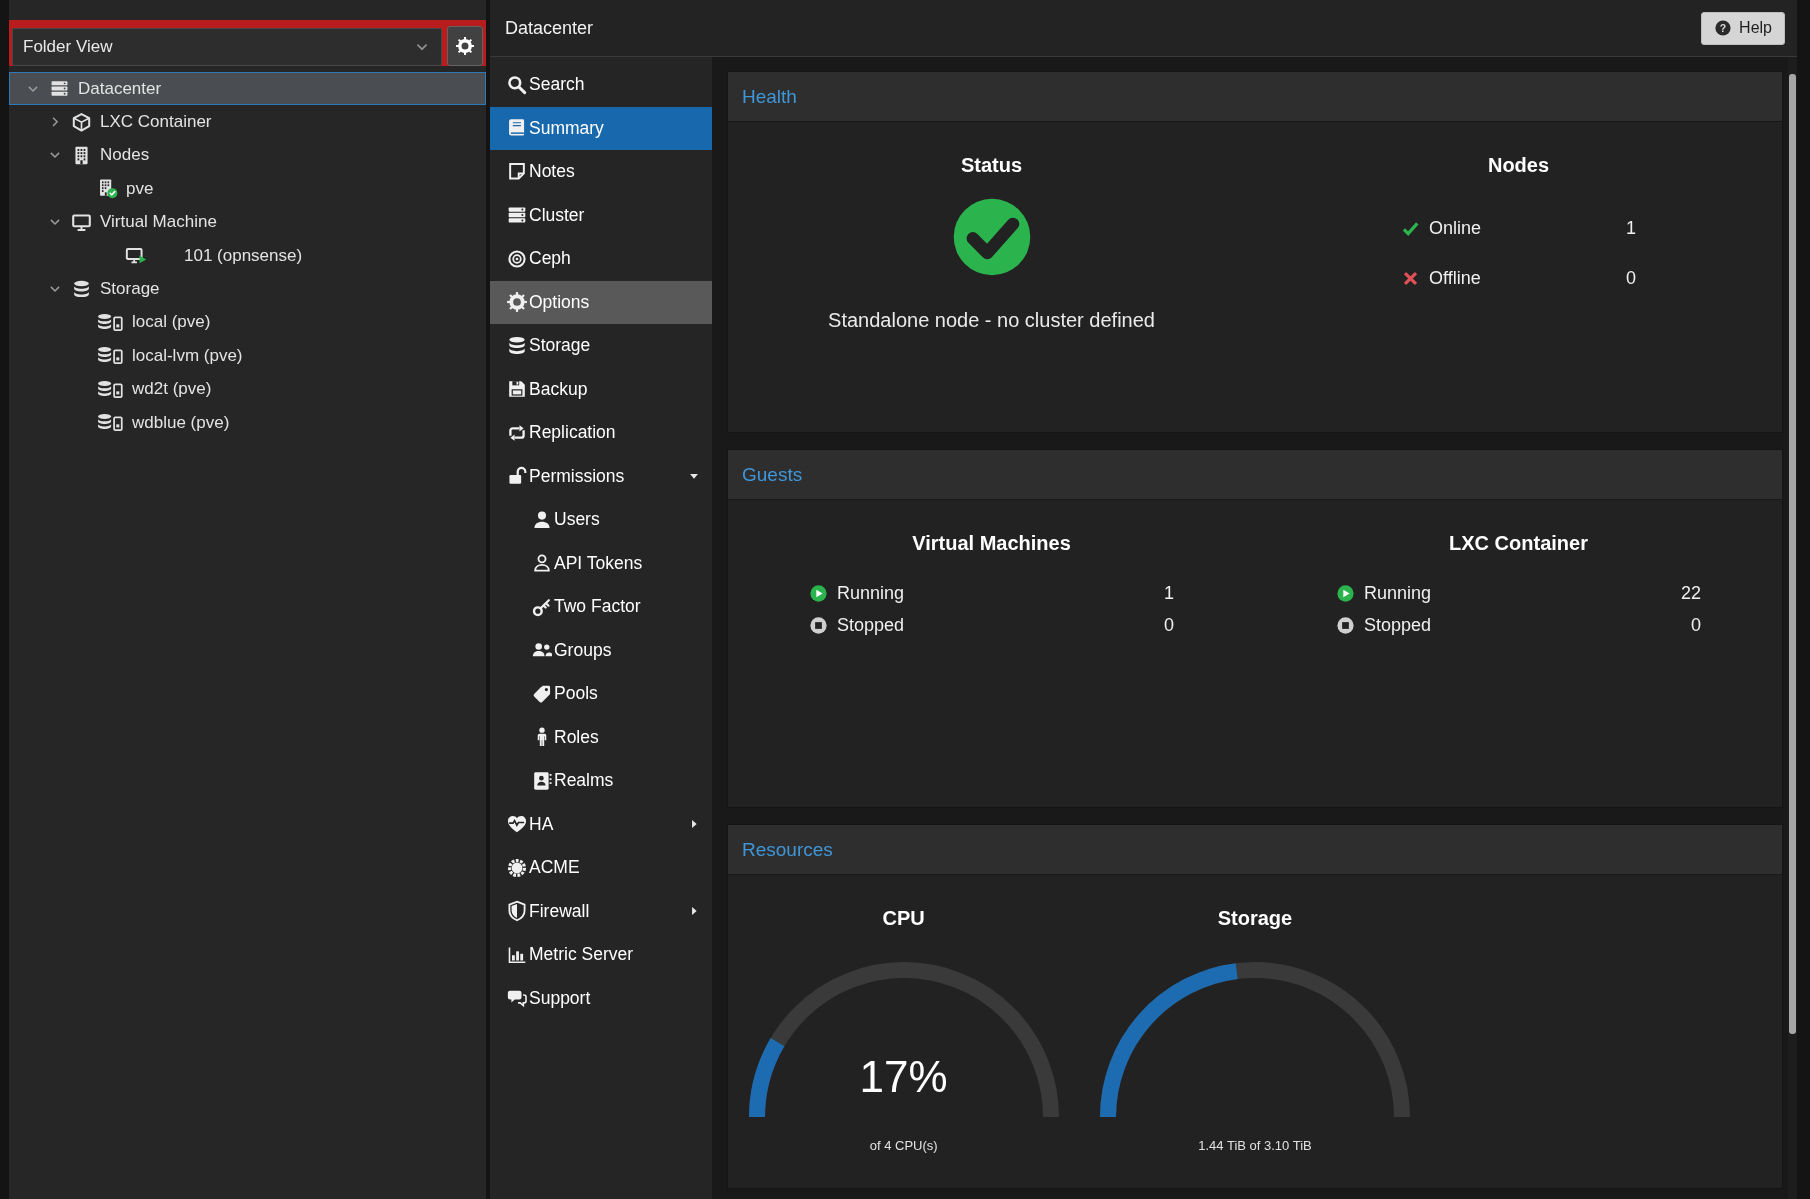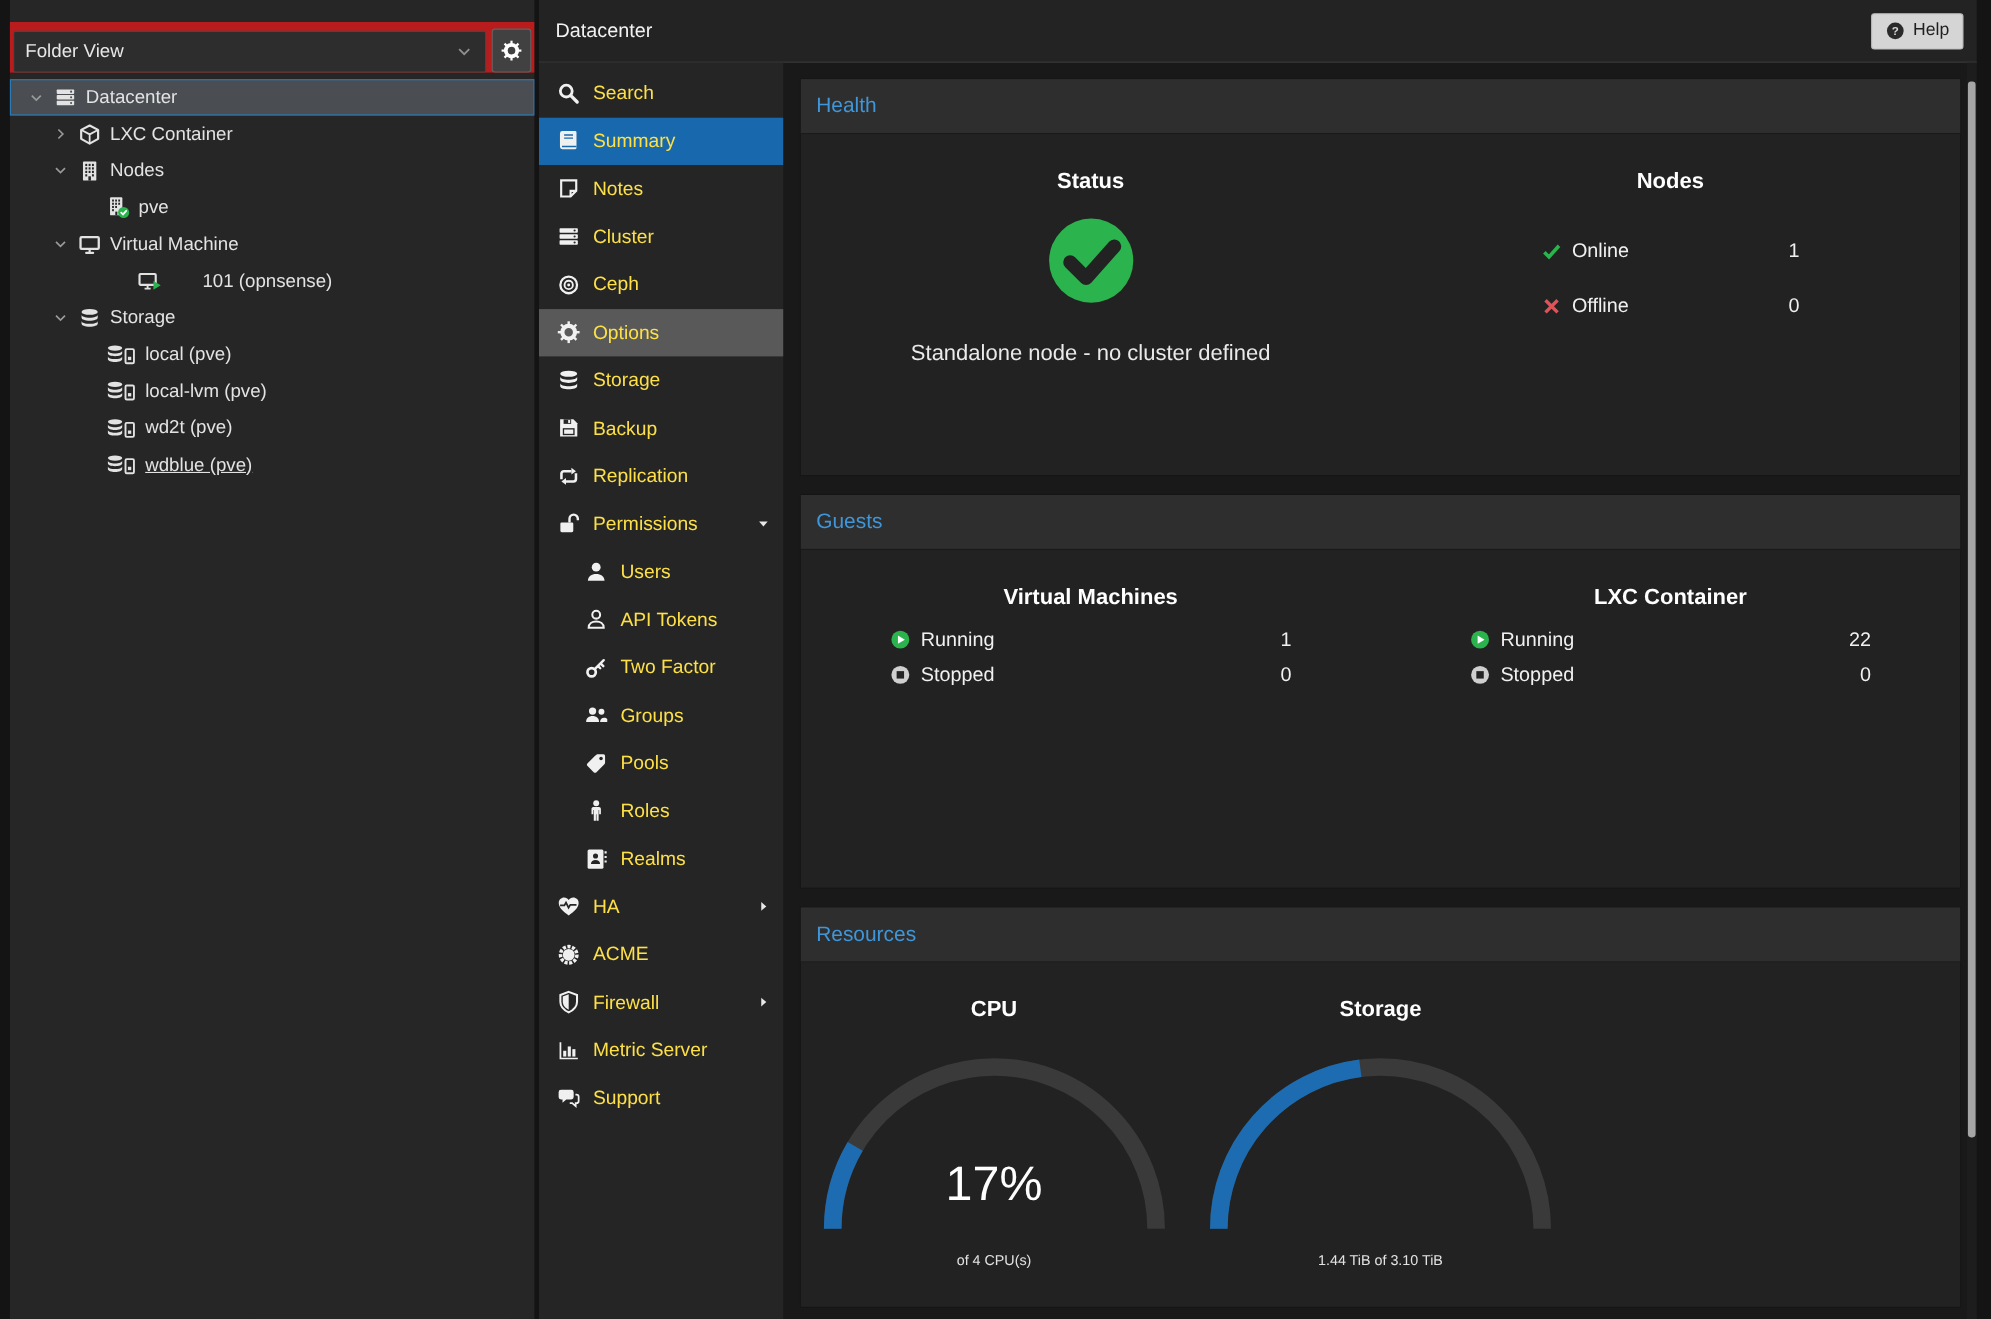--- a/index.html
+++ b/index.html
@@ -37,22 +37,22 @@
   #page-title{font-size:18px;color:#f2f2f2;}
   #help-button{margin-left:auto;background:#d5d5d5;color:#1f1f1f;border:1px solid #bdbdbd;border-radius:3px;
                height:33px;padding:0 12px;display:flex;align-items:center;gap:7px;font-size:16px;
                font-family:"Liberation Sans",sans-serif;cursor:pointer;}
   #help-button .icon{width:18px;height:18px;}
 
   #content-body{flex:1;display:flex;position:relative;min-height:0;}
 
   
   #nav-panel{width:222px;flex:0 0 222px;background:#252525;padding-top:6px;box-sizing:border-box;}
-  .nav-row{height:43.5px;display:flex;align-items:center;gap:10px;padding:0 10px 0 15px;font-size:17.5px;
-           color:#fde047;cursor:pointer;--cut:#252525;white-space:nowrap;}
+  .nav-row{height:43.5px;display:flex;align-items:center;padding:0 10px 0 15px;font-size:17.5px;
+           color:#ffffff;cursor:pointer;--cut:#252525;white-space:nowrap;}
   .nav-row .n-icon{width:24px;height:22px;flex:0 0 24px;color:#f0f0f0;}
   .nav-row.sub{padding-left:40px;}
   .nav-row.selected{background:#1768ac;--cut:#1768ac;}
   .nav-row.hover{background:#595959;--cut:#595959;}
   .nav-row .n-caret{margin-left:auto;width:16px;height:16px;color:#e8e8e8;}
 
   
   #main-area{flex:1;margin-right:9px;padding:14px 5px 0 15px;min-width:0;}
   .card{background:#222222;border:1px solid #151515;margin-bottom:16px;}
   .card-header{height:50px;background:#2e2e2e;border-bottom:1px solid #191919;display:flex;
@@ -64,21 +64,21 @@
   .col{text-align:center;}
   .col h3{margin:32px 0 0 0;font-size:20px;color:#ffffff;font-weight:bold;}
   #status-check{width:84px;height:84px;margin:18px auto 0 auto;}
   #status-text{margin-top:26px;font-size:20px;color:#eaeaea;}
   .kv-rows{margin:26px auto 0 auto;text-align:left;}
   #nodes-rows{width:235px;}
   .kv-row{display:flex;align-items:center;gap:9px;font-size:18px;color:#f0f0f0;}
   #nodes-rows .kv-row{height:50px;}
   .kv-row .icon{width:19px;height:19px;}
   .kv-row .kv-val{margin-left:auto;}
-  .guest-rows{width:365px;margin-top:10px;}
+  .guest-rows{width:365px;margin-top:22px;}
   .guest-rows .kv-row{height:32px;}
 
   .gauge-wrap{width:320px;height:176px;margin:24px auto 0 auto;position:relative;}
   .gauge-pct{position:absolute;top:98px;left:0;width:100%;text-align:center;font-size:44px;color:#ffffff;}
   .gauge-sub{margin-top:8px;font-size:13px;color:#e2e2e2;text-align:center;}
 
   
   #main-scrollbar{position:absolute;right:0;top:0;bottom:0;width:9px;background:#1d1d1d;}
   #main-scrollbar .thumb{position:absolute;left:1px;top:17px;width:7px;height:960px;background:#a6a6a6;border-radius:3px;}
 </style>
@@ -279,21 +279,21 @@
               <ellipse cx="7.4" cy="3.8" rx="5.6" ry="2.1"></ellipse>
               <path d="M1.8 5.9c0 1.16 2.5 2.1 5.6 2.1s5.6-.94 5.6-2.1v2.2c0 1.16-2.5 2.1-5.6 2.1s-5.6-.94-5.6-2.1z"></path>
               <path d="M1.8 10.3c0 1.16 2.5 2.1 5.6 2.1s5.6-.94 5.6-2.1v2.2c0 1.16-2.5 2.1-5.6 2.1s-5.6-.94-5.6-2.1z"></path>
             </g>
             <rect x="15.6" y="4.6" width="6.6" height="11" rx="1" fill="none" stroke="currentColor" stroke-width="1.5"></rect>
             <rect x="17.5" y="10.6" width="2.6" height="2.6" fill="currentColor"></rect>
           </svg>
         </span>
         <span>wd2t (pve)</span>
       </div>
-      <div class="tree-row" style="padding-left: 64px; text-decoration: underline;">
+      <div class="tree-row" style="padding-left: 64px;">
         <span class="icon exp"></span>
         <span class="icon t-icon wide">
           <svg viewBox="0 0 25 18">
             <g fill="currentColor">
               <ellipse cx="7.4" cy="3.8" rx="5.6" ry="2.1"></ellipse>
               <path d="M1.8 5.9c0 1.16 2.5 2.1 5.6 2.1s5.6-.94 5.6-2.1v2.2c0 1.16-2.5 2.1-5.6 2.1s-5.6-.94-5.6-2.1z"></path>
               <path d="M1.8 10.3c0 1.16 2.5 2.1 5.6 2.1s5.6-.94 5.6-2.1v2.2c0 1.16-2.5 2.1-5.6 2.1s-5.6-.94-5.6-2.1z"></path>
             </g>
             <rect x="15.6" y="4.6" width="6.6" height="11" rx="1" fill="none" stroke="currentColor" stroke-width="1.5"></rect>
             <rect x="17.5" y="10.6" width="2.6" height="2.6" fill="currentColor"></rect>

